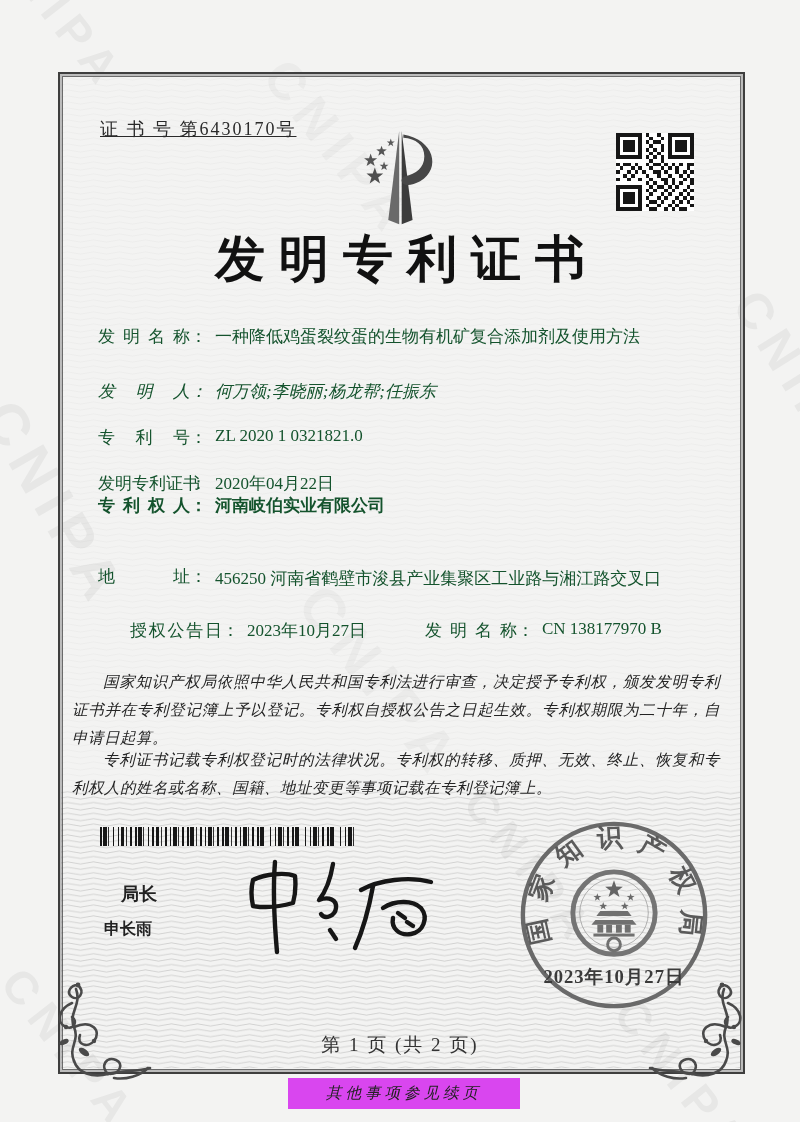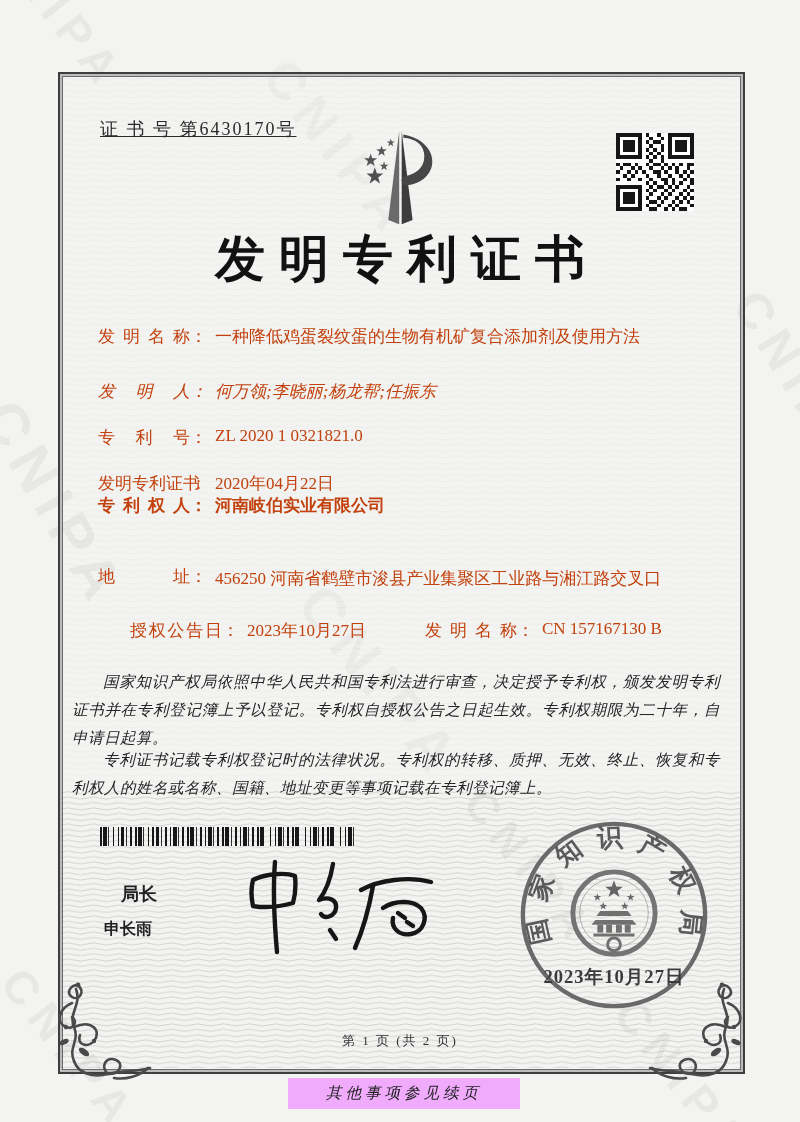--- a/index.html
+++ b/index.html
@@ -27,21 +27,21 @@
   .flourish{position:absolute;z-index:3;}
   
   .cert-no{position:absolute;left:100px;top:117px;font-size:18px;letter-spacing:2px;color:#2a2a2a;z-index:2;text-decoration:underline;}
   .logo{position:absolute;left:322px;top:126px;z-index:2;}
   .qr{position:absolute;left:616px;top:133px;width:78px;height:78px;z-index:2;}
   .title{
     position:absolute;left:0;top:226px;width:800px;text-align:center;
     font-size:50px;font-weight:bold;letter-spacing:14px;text-indent:14px;color:#111;z-index:2;
   }
   
-  .row{position:absolute;left:98px;font-size:17px;color:#c2410c;white-space:nowrap;z-index:2;}
+  .row{position:absolute;left:98px;font-size:17px;color:#14532d;white-space:nowrap;z-index:2;}
   .row .lab{display:inline-block;width:92px;text-align:justify;text-align-last:justify;vertical-align:top;}
   .row .col{margin-right:8px;}
   .row .val{display:inline-block;vertical-align:top;}
   .row.addr{white-space:normal;width:600px;}
   .row.addr .val{width:470px;line-height:27px;}
   .pair2{position:absolute;left:295px;top:0;white-space:nowrap;}
   .serifnum{font-family:"Liberation Serif","DejaVu Serif",serif;}
   
   .para{
     position:absolute;left:72px;width:648px;font-size:15.5px;line-height:28px;
@@ -57,23 +57,23 @@
       #303030 8px,#303030 9px,transparent 9px,transparent 12.5px,
       #171717 12.5px,#171717 14px,transparent 14px,transparent 17.5px);
   }
   .sig-title{position:absolute;left:121px;top:882px;font-size:18px;font-weight:600;
     font-family:"Liberation Sans","DejaVu Sans",sans-serif;color:#222;z-index:2;}
   .sig-name{position:absolute;left:104px;top:919px;font-size:16px;font-weight:600;
     font-family:"Liberation Sans","DejaVu Sans",sans-serif;color:#222;z-index:2;}
   .sig-hand{position:absolute;left:233px;top:856px;z-index:2;}
   .seal{position:absolute;left:516px;top:817px;z-index:3;opacity:.92;}
   
-  .page-no{position:absolute;left:0;top:1032px;width:800px;text-align:center;font-size:13px;color:#333;z-index:2;letter-spacing:2px;}
+  .page-no{position:absolute;left:0;top:1032px;width:800px;text-align:center;font-size:19px;color:#333;z-index:2;letter-spacing:2px;}
   .cont-band{
-    position:absolute;left:288px;top:1078px;width:232px;height:31px;background:#f0abfc;
+    position:absolute;left:288px;top:1078px;width:232px;height:31px;background:#d946ef;
     display:flex;align-items:center;justify-content:center;z-index:2;
     font-size:15.5px;letter-spacing:4px;color:#222;font-style:italic;
   }
 </style>
 </head>
 <body>
 
 <div class="wm" style="left:-38px;top:-18px;font-size:46px;">CNIPA</div>
 <div class="wm" style="left:235px;top:118px;font-size:52px;color:rgba(90,90,90,0.05);">CNIPA</div>
 <div class="wm" style="left:698px;top:352px;font-size:50px;transform:rotate(58deg);">CNIPA</div>
@@ -205,21 +205,21 @@
 </div>
 <div class="row" style="top:494px;font-weight:bold;">
   <span class="lab">专利权人</span><span class="col">：</span><span class="val">河南岐伯实业有限公司</span>
 </div>
 <div class="row addr" style="top:565px;">
   <span class="lab">地址</span><span class="col">：</span><span class="val">456250 河南省鹤壁市浚县产业集聚区工业路与湘江路交叉口</span>
 </div>
 <div class="row" style="top:619px;margin-left:32px;">
   <span class="lab">授权公告日</span><span class="col">：</span><span class="val">2023年10月27日</span>
   <span class="pair2">
-    <span class="lab">发明名称</span><span class="col">：</span><span class="val serifnum">CN 157167130 B</span>
+    <span class="lab">发明名称</span><span class="col">：</span><span class="val serifnum">CN 138177970 B</span>
   </span>
 </div>
 
 <p class="para" style="top:652px;">国家知识产权局依照中华人民共和国专利法进行审查，决定授予专利权，颁发发明专利证书并在专利登记簿上予以登记。专利权自授权公告之日起生效。专利权期限为二十年，自申请日起算。</p>
 <p class="para" style="top:730px;">专利证书记载专利权登记时的法律状况。专利权的转移、质押、无效、终止、恢复和专利权人的姓名或名称、国籍、地址变更等事项记载在专利登记簿上。</p>
 
 <div class="barcode"></div>
 
 <div class="sig-title">局长</div>
 <div class="sig-name">申长雨</div>

